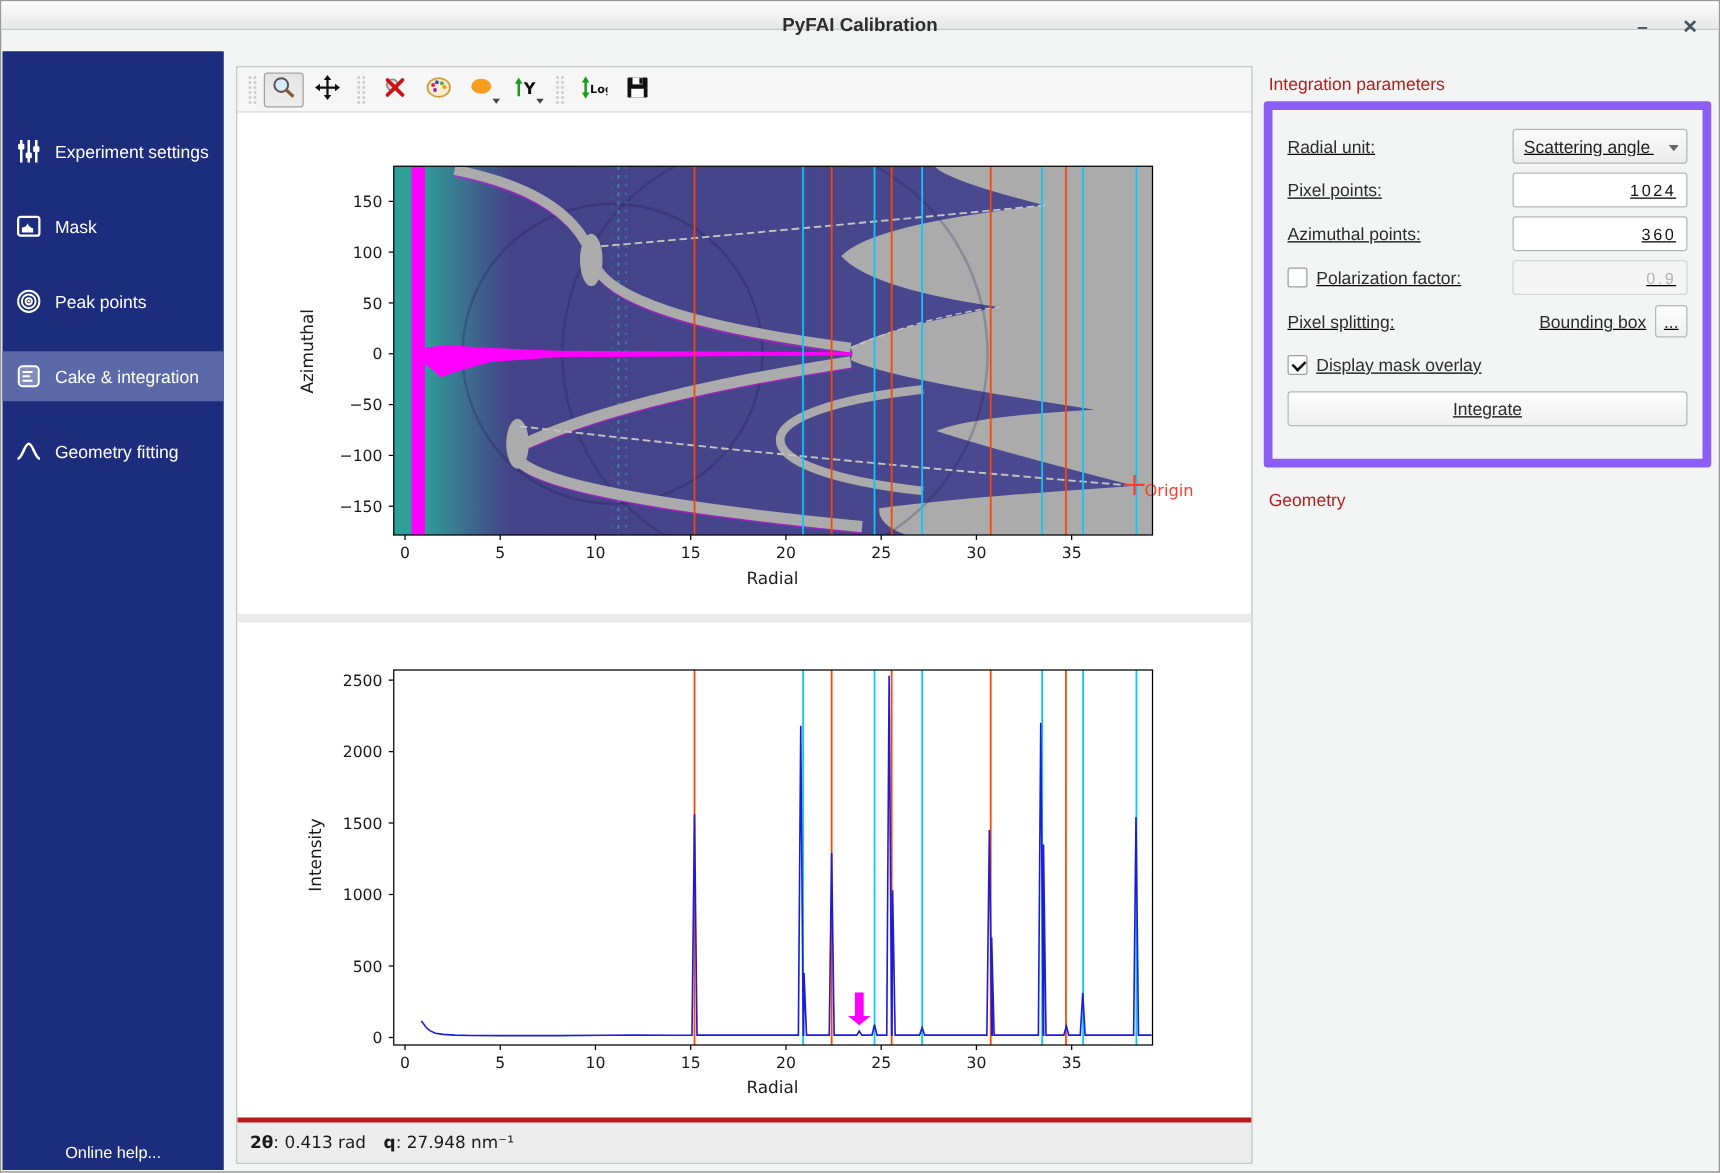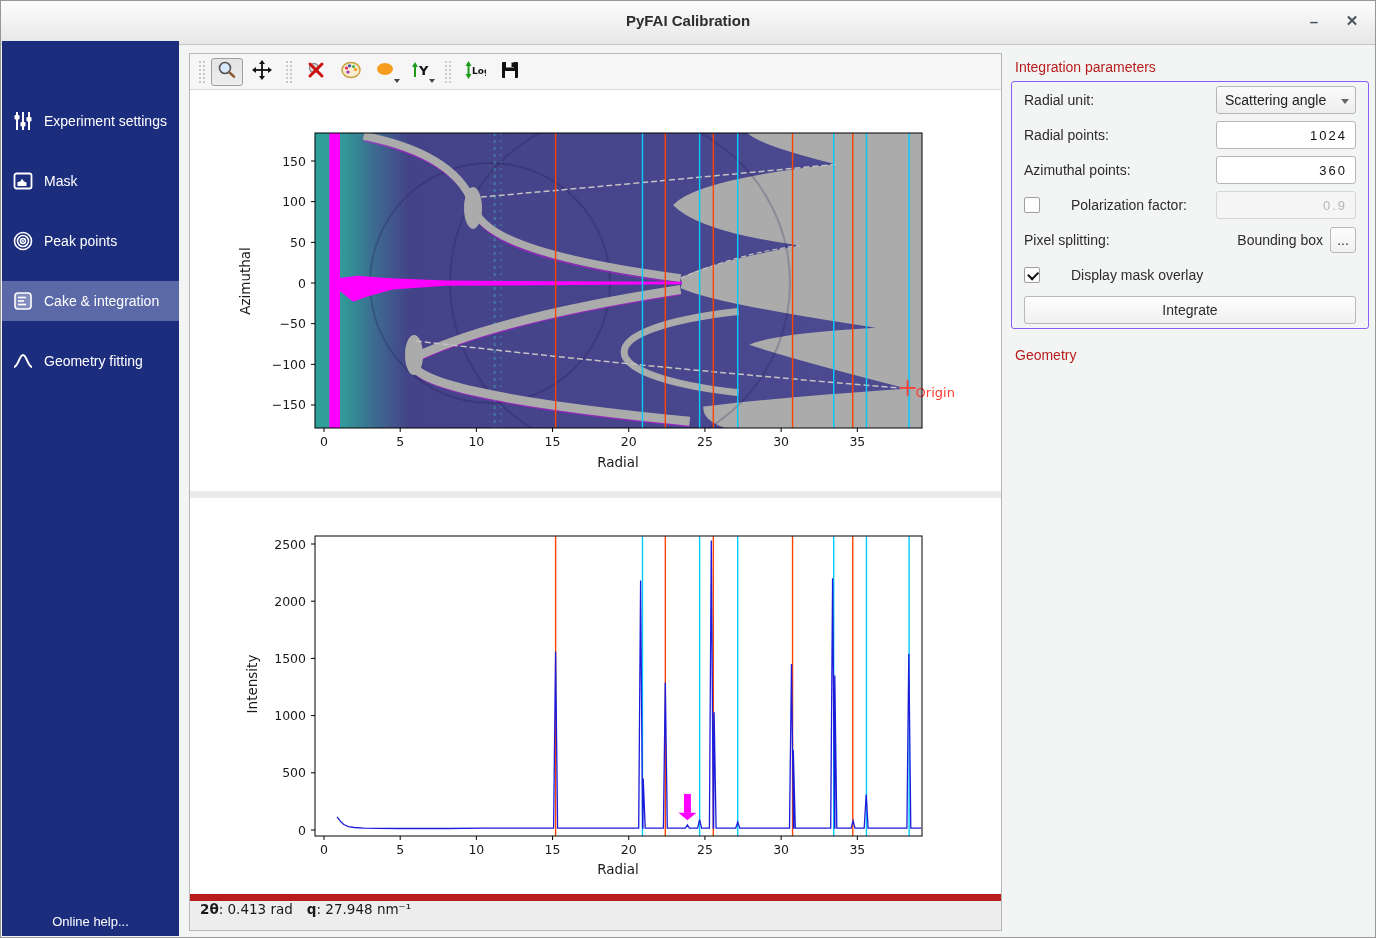--- a/index.html
+++ b/index.html
@@ -1,20 +1,20 @@
 <!DOCTYPE html>
 <html><head>
 <meta charset="utf-8">
 <style>
   html,body{margin:0;padding:0;background:#888;}
   *{box-sizing:border-box;}
   .window{position:relative;width:1376px;height:938px;background:#f3f4f4;border:1px solid #979797;
           font-family:"Liberation Sans",sans-serif;overflow:hidden;}
   
-  .titlebar{position:absolute;top:0;left:0;right:0;height:44px;
+  .titlebar{position:absolute;top:0;left:0;right:0;height:23px;
             background:linear-gradient(#fcfcfc,#e7e7e7);border-bottom:1px solid #c6c6c6;}
   .titlebar .title{position:absolute;left:0;right:0;top:11px;text-align:center;
                    font-size:15px;font-weight:bold;color:#2d2d2d;}
   .win-btn{position:absolute;top:7px;width:26px;height:26px;display:flex;align-items:center;
            justify-content:center;color:#44535c;font-size:15px;font-weight:bold;cursor:default;border-radius:3px;}
   .win-btn.min{right:48px;}
   .win-btn.close{right:10px;}
   
   .sidebar{position:absolute;left:1px;top:40px;bottom:1px;width:177px;background:#1c2d7e;}
   .nav{padding-top:60px;}
@@ -33,46 +33,46 @@
   .tsep{width:6px;height:22px;border-left:2px dotted #c9c9c9;border-right:2px dotted #c9c9c9;margin:0 5px;}
   .tbtn{position:relative;width:32px;height:28px;display:flex;align-items:center;justify-content:center;
         border-radius:3px;border:1px solid transparent;background:transparent;padding:0;}
   .tbtn.active{background:linear-gradient(#e4e4e4,#ededed);border:1px solid #9f9f9f;}
   .tbtn .caret{position:absolute;right:1px;bottom:2px;width:0;height:0;
                border-left:3.5px solid transparent;border-right:3.5px solid transparent;border-top:4px solid #444;}
   .charts{position:absolute;top:37px;left:0;right:0;bottom:36px;background:#fff;}
   .charts svg{position:absolute;left:0;}
   .splitter{position:absolute;top:400px;left:0;right:0;height:7px;background:#ebebeb;}
   .statusbar{position:absolute;bottom:0;left:0;right:0;height:36px;background:#ededed;
-             border-top:7px solid #b91c1c;display:flex;align-items:flex-start;padding-left:10px;
+             border-top:4px solid #b91c1c;display:flex;align-items:center;padding-left:10px;
              font-family:"DejaVu Sans",sans-serif;font-size:13.5px;color:#1a1a1a;}
   .statusbar b{font-weight:bold;}
   .statusbar .seg{margin-right:14px;}
   
   .rightpanel{position:absolute;left:1008px;top:52px;width:362px;}
   .rp-title{font-size:14px;color:#b91c1c;margin:6px 0 6px 6px;}
-  .groupbox{border:1px solid #8b5cf6;border-radius:3px;padding:4px 12px;margin:0 2px;}
+  .groupbox{border:7px solid #8b5cf6;border-radius:3px;padding:15px 12px;margin:0 2px;text-decoration:underline;}
   .rp-row{display:flex;align-items:center;justify-content:space-between;height:28px;margin-bottom:7px;}
-  .rp-row:last-child{margin-bottom:0;}
+  .rp-row:last-child{margin-bottom:11px;}
   .rp-label{font-size:14px;color:#2c2c2c;white-space:nowrap;}
   .rp-input{width:140px;height:28px;border:1px solid #b6b6b6;border-radius:3px;background:#fff;
             text-align:right;padding:0 8px;font-family:"Liberation Sans",sans-serif;font-size:13px;
             letter-spacing:2px;color:#111;}
   .rp-input:disabled{background:#f5f5f5;border-color:#d5d5d5;color:#b5b5b5;}
   .combo{width:140px;height:28px;border:1px solid #b6b6b6;border-radius:3px;
          background:linear-gradient(#fafafa,#ededed);display:flex;align-items:center;
          padding:0 20px 0 8px;position:relative;cursor:default;}
   .combo-text{font-size:14px;color:#222;white-space:nowrap;overflow:hidden;width:104px;}
   .combo-arrow{position:absolute;right:6px;top:12px;width:0;height:0;
                border-left:4px solid transparent;border-right:4px solid transparent;border-top:5px solid #666;}
   .checkbox{position:relative;width:16px;height:16px;border:1px solid #9e9e9e;border-radius:2px;
             background:#fff;flex:0 0 16px;margin-right:7px;}
   .checkbox.checked::after{content:"";position:absolute;left:2.5px;top:3px;width:8px;height:4.5px;
             border-left:2px solid #111;border-bottom:2px solid #111;transform:rotate(-45deg);}
-  .ck-wrap{display:flex;align-items:flex-end;gap:24px;}
+  .ck-wrap{display:flex;align-items:flex-end;}
   .rp-btn{height:28px;border:1px solid #b8b8b8;border-radius:3px;background:linear-gradient(#fdfdfd,#f0f0f0);
           font-family:"Liberation Sans",sans-serif;font-size:14px;color:#2c2c2c;}
   .rp-btn.wide{width:100%;}
   .more-btn{width:26px;height:26px;margin-left:7px;}
   .ps-value{font-size:14px;color:#2c2c2c;}
   .right-group{display:flex;align-items:center;}
   .geometry-title{margin-top:18px;}
 </style>
 </head>
 <body>
@@ -401,21 +401,21 @@
     <div class="rp-title">Integration parameters</div>
     <div class="groupbox">
       <div class="rp-row">
         <span class="rp-label">Radial unit:</span>
         <div class="combo">
           <span class="combo-text">Scattering angle 2θ</span>
           <span class="combo-arrow"></span>
         </div>
       </div>
       <div class="rp-row">
-        <span class="rp-label">Radial points:</span>
+        <span class="rp-label">Pixel points:</span>
         <input class="rp-input" value="1024" style="">
       </div>
       <div class="rp-row">
         <span class="rp-label">Azimuthal points:</span>
         <input class="rp-input" value="360" style="">
       </div>
       <div class="rp-row">
         <span class="ck-wrap">
           <span class="checkbox" id="polar-ck"></span>
           <span class="rp-label">Polarization factor:</span>

